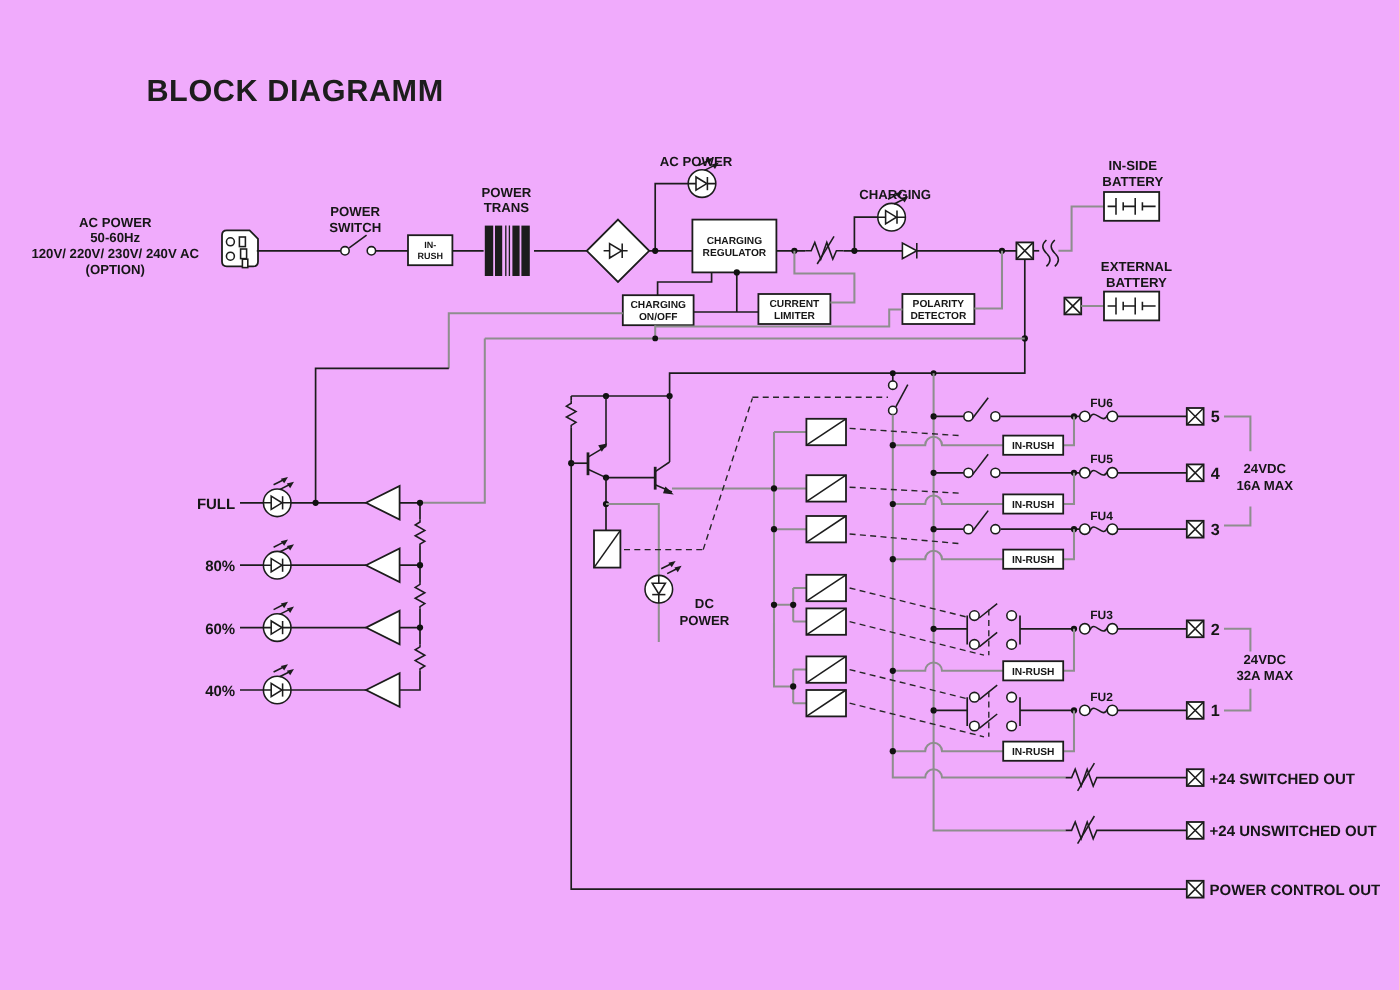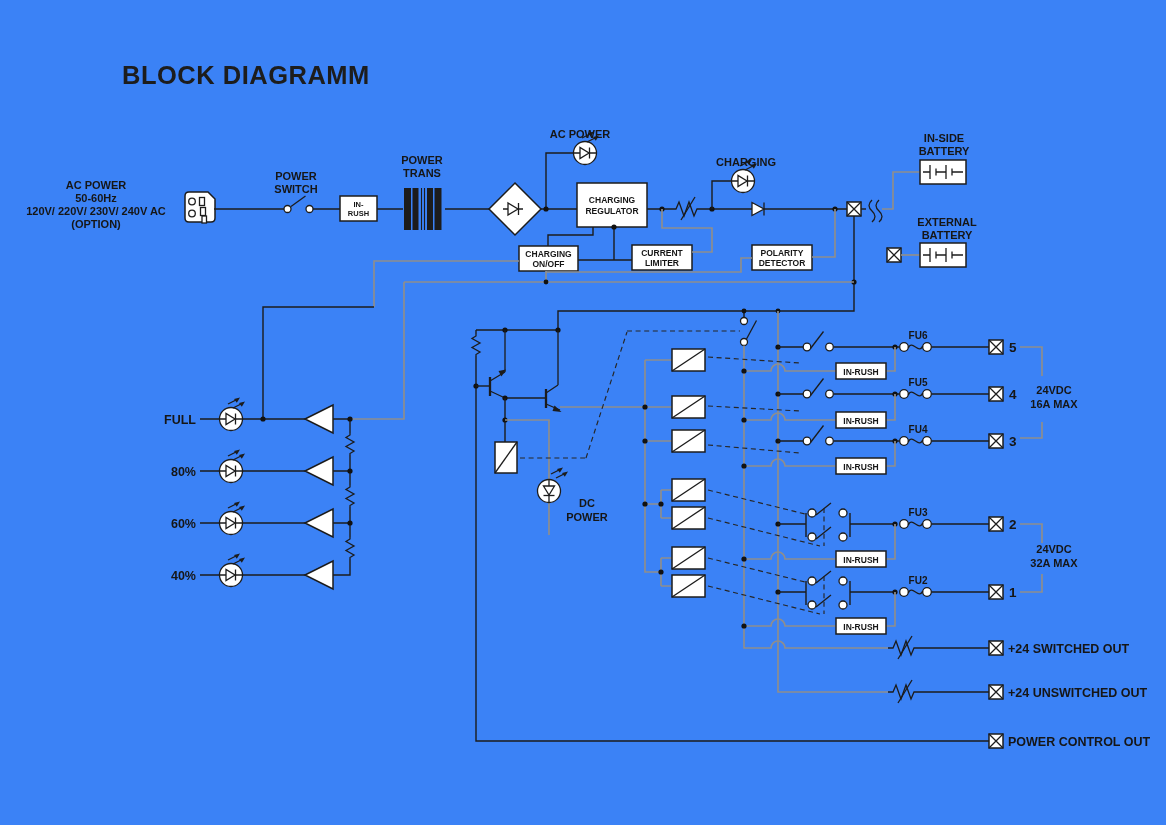--- a/index.html
+++ b/index.html
@@ -1,16 +1,16 @@
 <!DOCTYPE html>
 <html><head>
 <meta charset="utf-8">
 <style>
   html,body{margin:0;padding:0;background:#ffffff;}
-  .stage{position:relative;width:1166px;height:825px;background:#3b82f6;overflow:hidden;}
+  .stage{position:relative;width:1166px;height:825px;background:#f0abfc;overflow:hidden;}
   svg{display:block;}
   svg text{font-family:"Liberation Sans","DejaVu Sans",sans-serif;font-weight:700;fill:#161616;}
   .w  {stroke:#1c1c1c;stroke-width:1.4;fill:none;}
   .wg {stroke:#8e8e8e;stroke-width:1.7;fill:none;}
   .dash{stroke:#262626;stroke-width:1.15;fill:none;stroke-dasharray:5 3.6;}
   .bx {fill:#ffffff;stroke:#1c1c1c;stroke-width:1.5;}
   .sym{stroke:#1c1c1c;stroke-width:1.3;fill:#ffffff;}
   .ln {stroke:#1c1c1c;stroke-width:1.3;fill:none;}
   .blk{fill:#1c1c1c;stroke:none;}
   .dot{fill:#111111;stroke:none;}

